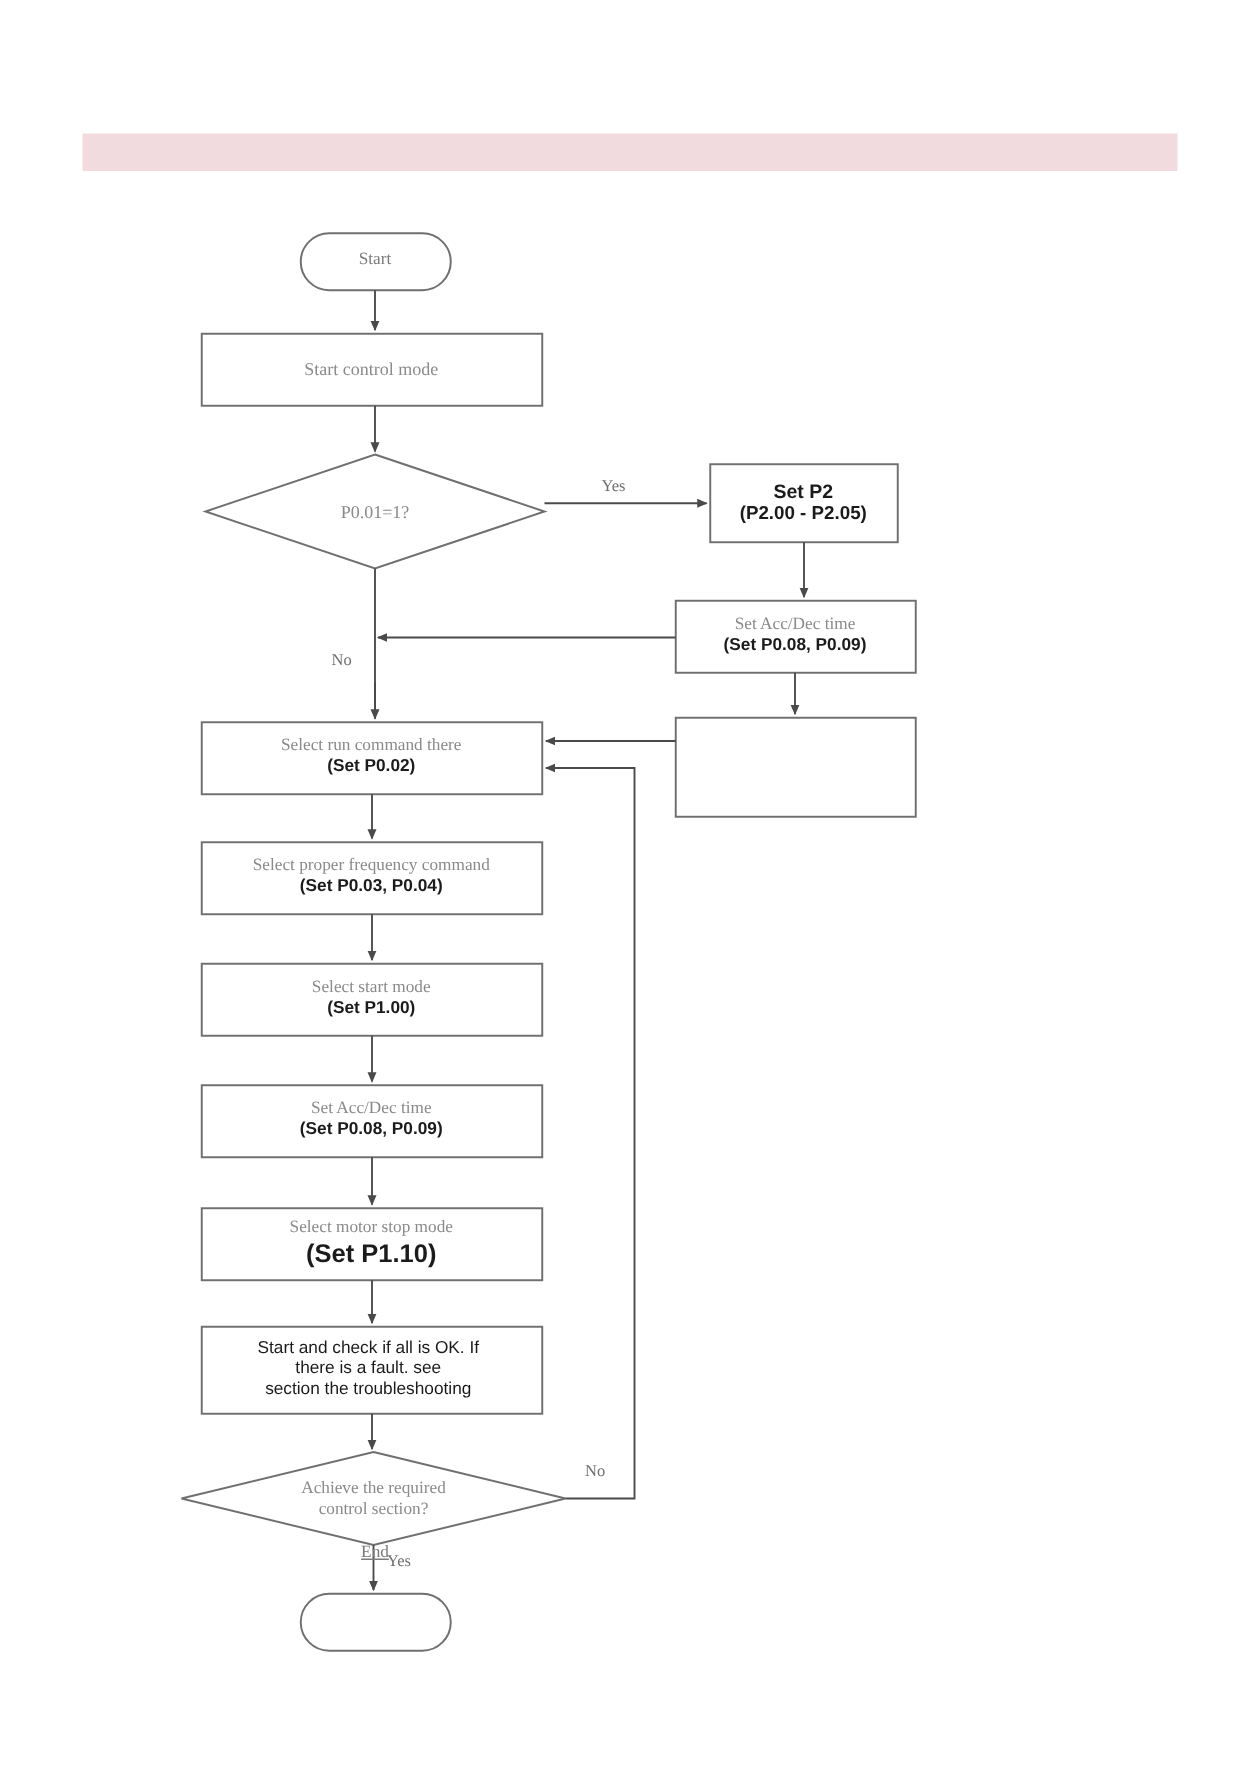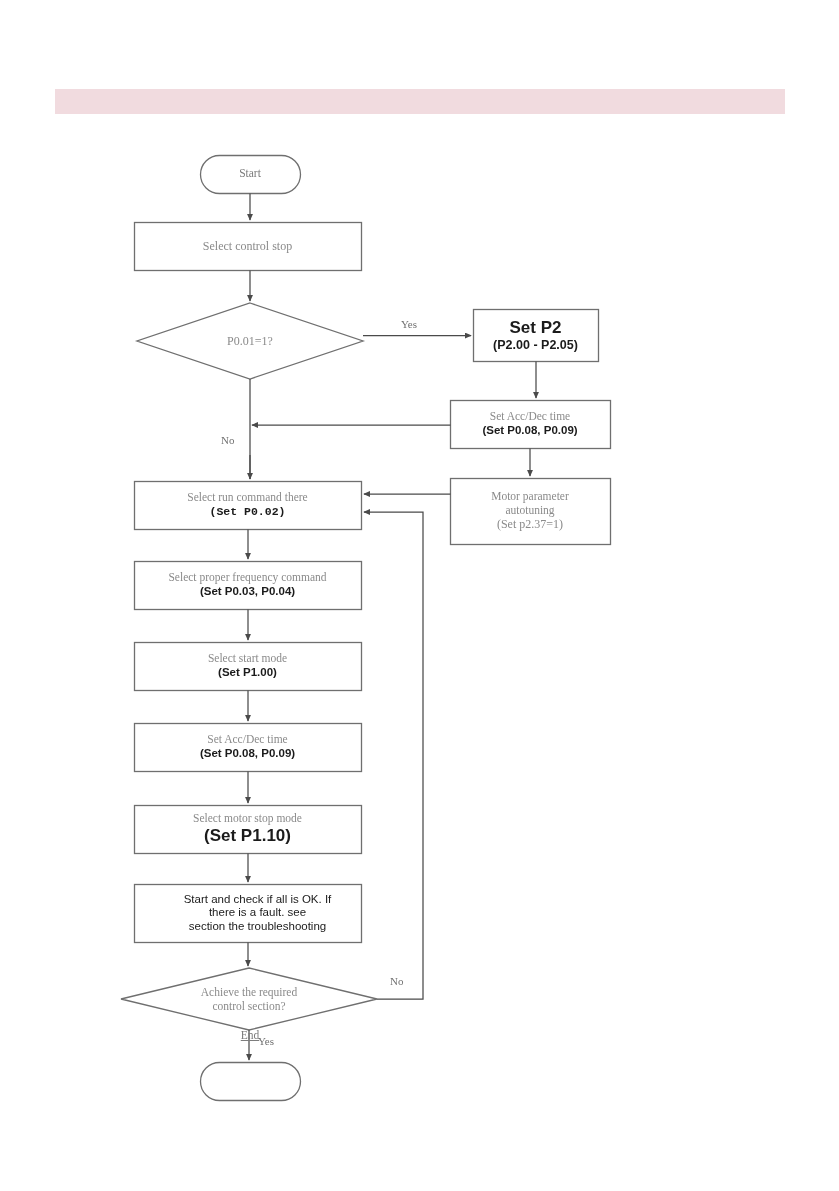--- a/index.html
+++ b/index.html
@@ -157,46 +157,41 @@
 
       <path d="M249,1030 L249,1060" marker-end="url(#arrow)"></path>
     </g>
   </svg>
 
   <div class="node-label" style="left:200px; top:155px; width:100px; height:38px;">
     <span class="ln terminator-text">Start</span>
   </div>
 
   <div class="node-label" style="left:134px; top:222px; width:227px; height:48px;">
-    <span class="ln serif-soft" style="font-size:12px;">Select control stop</span>
+    <span class="ln serif-soft" style="font-size:12px;">Start control mode</span>
   </div>
 
   <div class="node-label" style="left:150px; top:325px; width:200px; height:32px;">
     <span class="ln serif-soft" style="font-size:12px;">P0.01=1?</span>
   </div>
 
   <div class="node-label" style="left:473px; top:309px; width:125px; height:52px;">
-    <span class="ln sans-dark" style="font-size:17px;">Set P2</span>
+    <span class="ln sans-dark" style="font-size:13px;">Set P2</span>
     <span class="ln sans-dark" style="font-size:12.5px;">(P2.00 - P2.05)</span>
   </div>
 
   <div class="node-label" style="left:450px; top:400px; width:160px; height:48px;">
     <span class="ln serif-soft" style="font-size:11.5px;">Set Acc/Dec time</span>
     <span class="ln sans-dark" style="font-size:11.5px;">(Set P0.08, P0.09)</span>
   </div>
 
-  <div class="node-label" style="left:450px; top:478px; width:160px; height:66px;">
-    <span class="ln serif-soft" style="font-size:11.5px;">Motor parameter</span>
-    <span class="ln serif-soft" style="font-size:11.5px;">autotuning</span>
-    <span class="ln serif-soft" style="font-size:12px;">(Set p2.37=1)</span>
-  </div>
 
   <div class="node-label" style="left:134px; top:481px; width:227px; height:48px;">
     <span class="ln serif-soft" style="font-size:11.5px;">Select run command there</span>
-    <span class="ln sans-dark" style="font-size:11.5px;font-family:Liberation Mono, monospace;">(Set P0.02)</span>
+    <span class="ln sans-dark" style="font-size:11.5px;">(Set P0.02)</span>
   </div>
 
   <div class="node-label" style="left:134px; top:561px; width:227px; height:48px;">
     <span class="ln serif-soft" style="font-size:11.5px;">Select proper frequency command</span>
     <span class="ln sans-dark" style="font-size:11.5px;">(Set P0.03, P0.04)</span>
   </div>
 
   <div class="node-label" style="left:134px; top:642px; width:227px; height:48px;">
     <span class="ln serif-soft" style="font-size:11.5px;">Select start mode</span>
     <span class="ln sans-dark" style="font-size:11.5px;">(Set P1.00)</span>
@@ -205,21 +200,21 @@
   <div class="node-label" style="left:134px; top:723px; width:227px; height:48px;">
     <span class="ln serif-soft" style="font-size:11.5px;">Set Acc/Dec time</span>
     <span class="ln sans-dark" style="font-size:11.5px;">(Set P0.08, P0.09)</span>
   </div>
 
   <div class="node-label" style="left:134px; top:805px; width:227px; height:48px;text-align:right;">
     <span class="ln serif-soft" style="font-size:11.5px;">Select motor stop mode</span>
     <span class="ln sans-dark" style="font-size:17px;">(Set P1.10)</span>
   </div>
 
-  <div class="node-label" style="left:144px; top:884px; width:227px; height:58px;">
+  <div class="node-label" style="left:132px; top:884px; width:227px; height:58px;">
     <span class="ln sans-dark" style="font-size:11.5px; font-weight:500;">Start and check if all is OK. If</span>
     <span class="ln sans-dark" style="font-size:11.5px; font-weight:500;">there  is a fault. see</span>
     <span class="ln sans-dark" style="font-size:11.5px; font-weight:500;">section the troubleshooting</span>
   </div>
 
   <div class="node-label" style="left:149px; top:981px; width:200px; height:38px;">
     <span class="ln serif-soft" style="font-size:11.5px;">Achieve the required</span>
     <span class="ln serif-soft" style="font-size:11.5px;">control section?</span>
   </div>
 

